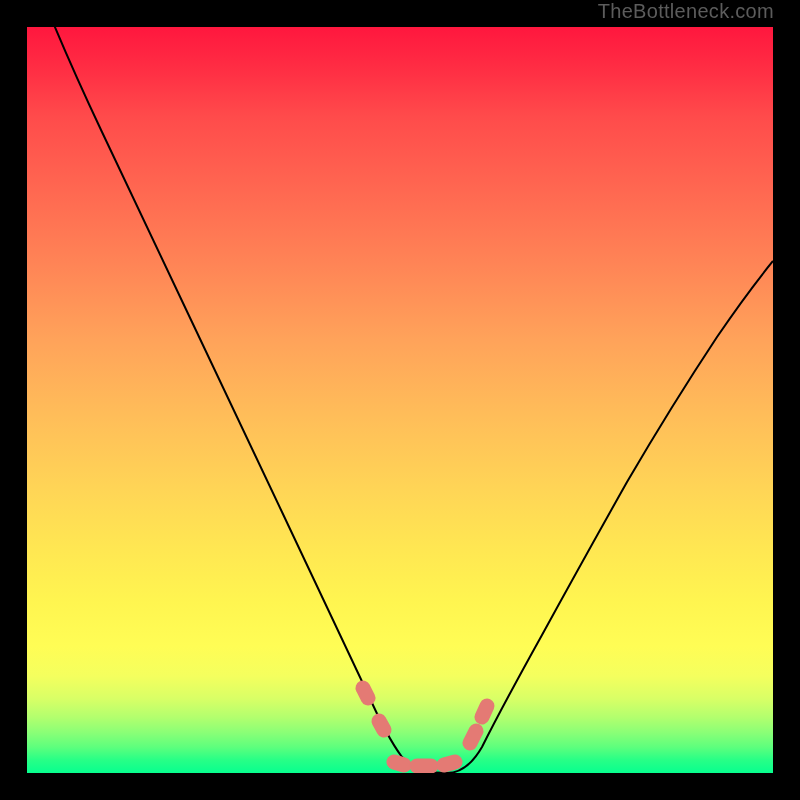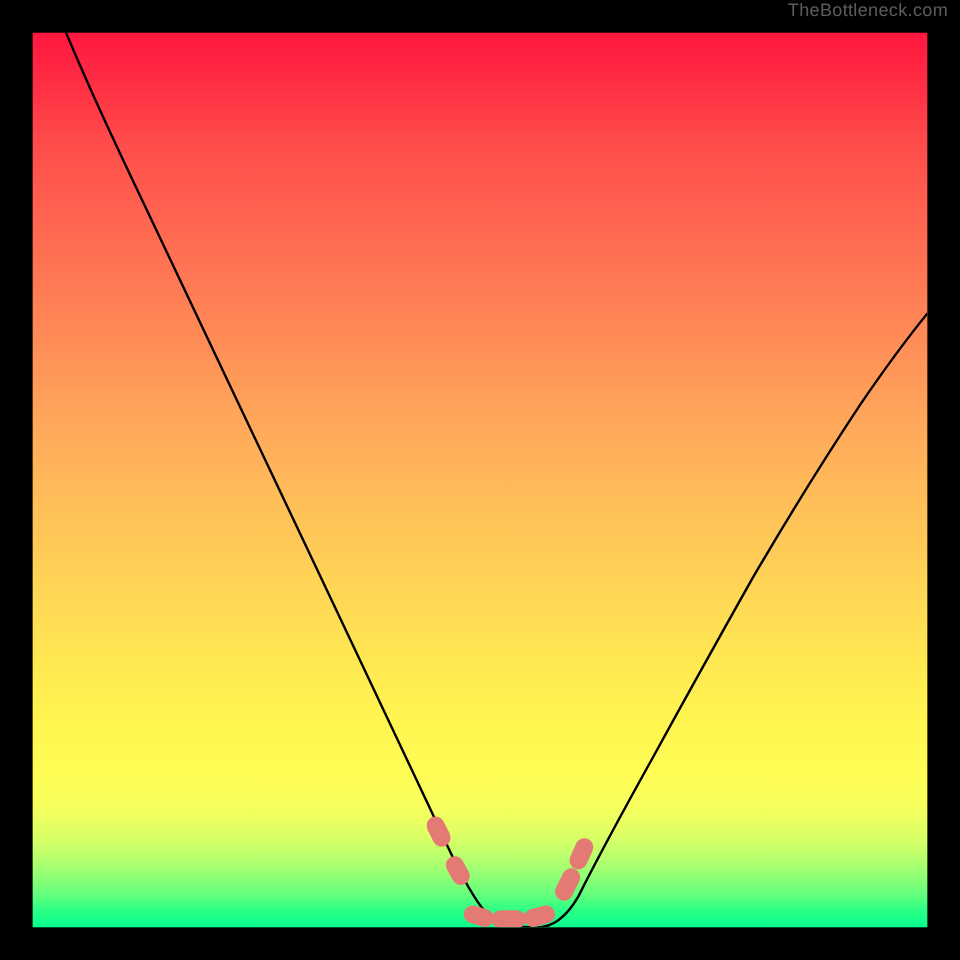--- a/index.html
+++ b/index.html
@@ -49,23 +49,23 @@
       #b3ff6e 92.5%,
       #8cff76 94.5%,
       #5eff7d 96.5%,
       #29ff86 98.2%,
       #07ff8f 100%
     );
   }
   .watermark {
     position: absolute;
     top: 0px;
-    right: 10px;
+    right: 26px;
     color: #5c5c5c;
-    font-size: 15px;
+    font-size: 20px;
     font-weight: 500;
     letter-spacing: 0.3px;
     user-select: none;
   }
   svg.curve {
     position: absolute;
     left: 0;
     top: 0;
     width: 746px;
     height: 746px;

